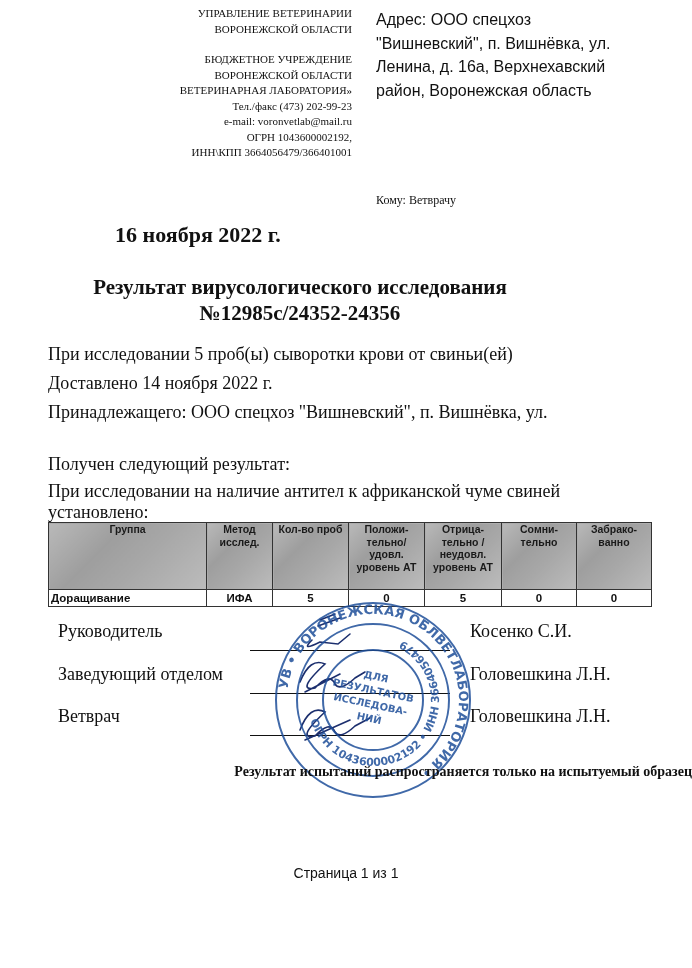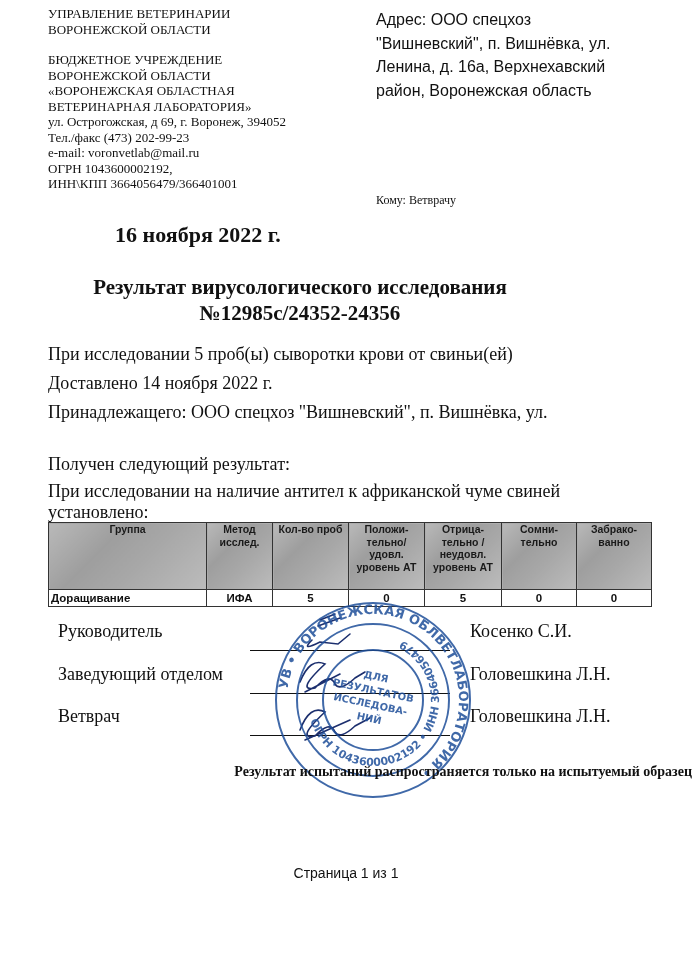--- a/index.html
+++ b/index.html
@@ -2,21 +2,21 @@
 <html><head>
 <meta charset="utf-8">
 <style>
   html, body { margin: 0; padding: 0; background: #ffffff; }
   body { width: 692px; height: 968px; position: relative; overflow: hidden; color: #111; }
   .serif { font-family: "Liberation Serif", "DejaVu Serif", serif; }
   .sans { font-family: "Liberation Sans", "DejaVu Sans", sans-serif; }
   .abs { position: absolute; }
 
   
-  #org { left: 48px; top: 6px; width: 290px; text-align: left; font-size: 13px; line-height: 15.5px; }
+  #org { left: 62px; top: 6px; width: 290px; text-align: right; font-size: 11px; line-height: 15.5px; }
   #org .gap { height: 15px; }
   #doc-date { left: 115px; top: 222px; font-size: 22px; font-weight: bold; }
 
   
   #addr { left: 376px; top: 8px; width: 280px; font-size: 16px; line-height: 23.5px; }
   #recipient { left: 376px; top: 193px; font-size: 12px; }
 
   
   #title { left: 0; top: 274px; width: 600px; text-align: center; font-size: 21px; font-weight: bold; line-height: 26px; }
 
@@ -44,23 +44,21 @@
 </style>
 </head>
 <body>
 
 <div id="org" class="abs serif">
   <div>УПРАВЛЕНИЕ ВЕТЕРИНАРИИ</div>
   <div>ВОРОНЕЖСКОЙ ОБЛАСТИ</div>
   <div class="gap"></div>
   <div>БЮДЖЕТНОЕ УЧРЕЖДЕНИЕ</div>
   <div>ВОРОНЕЖСКОЙ ОБЛАСТИ</div>
-  <div>«ВОРОНЕЖСКАЯ ОБЛАСТНАЯ</div>
   <div>ВЕТЕРИНАРНАЯ ЛАБОРАТОРИЯ»</div>
-  <div>ул. Острогожская, д 69, г. Воронеж, 394052</div>
   <div>Тел./факс  (473) 202-99-23</div>
   <div>e-mail:  voronvetlab@mail.ru</div>
   <div>ОГРН 1043600002192,</div>
   <div>ИНН\КПП 3664056479/366401001</div>
 </div>
 
 <div id="doc-date" class="abs serif">16 ноября 2022 г.</div>
 
 <div id="addr" class="abs sans">
   <div>Адрес: ООО спецхоз</div>

